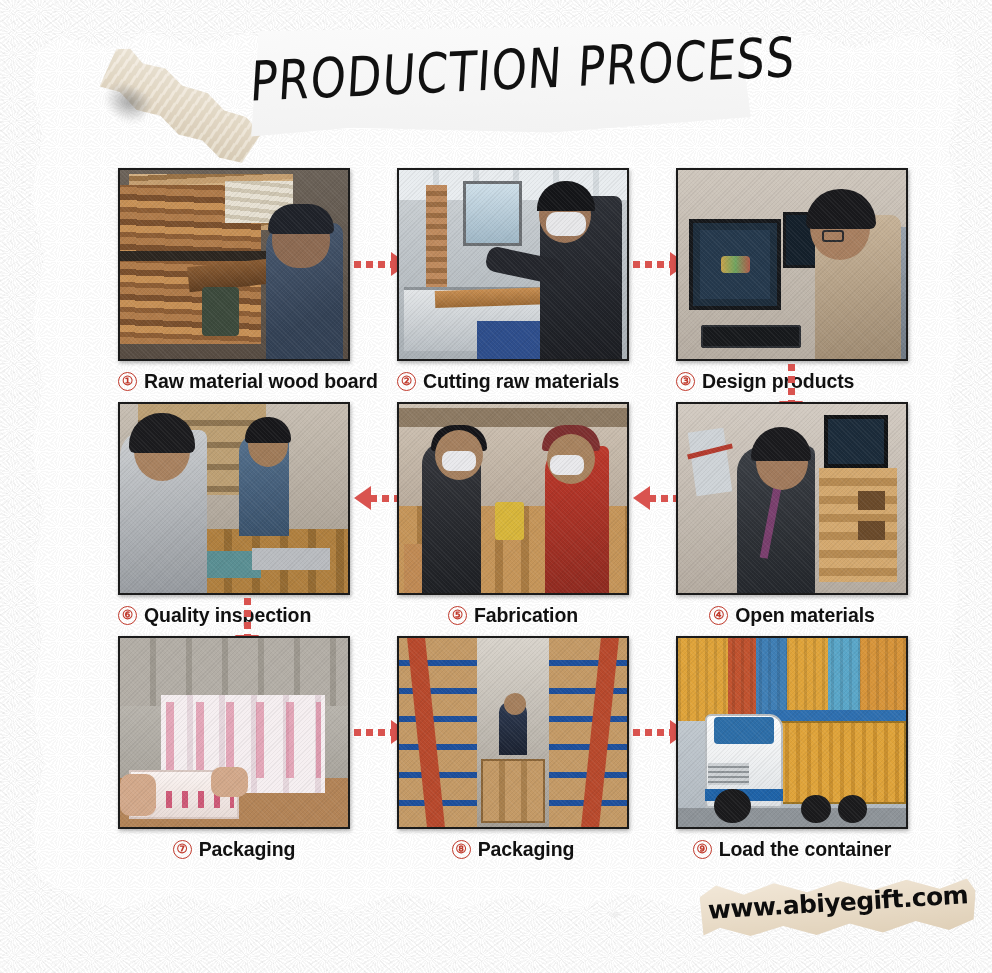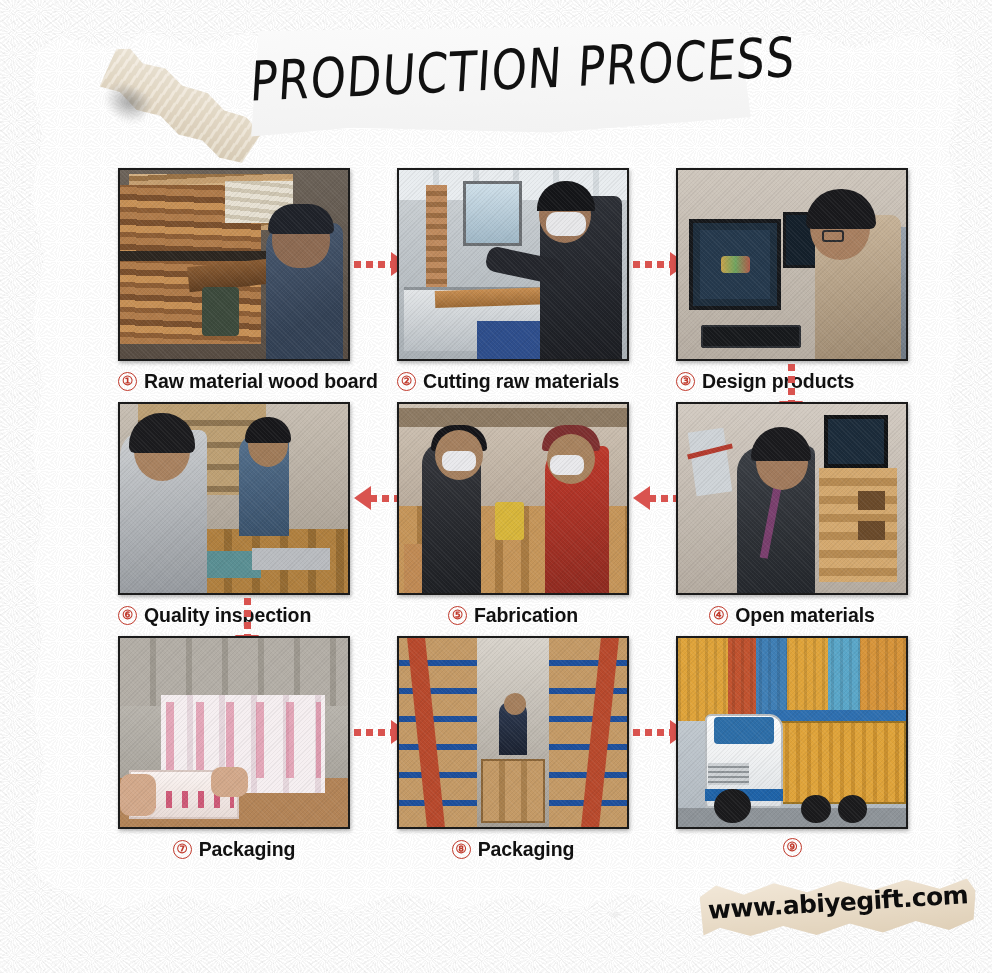--- a/index.html
+++ b/index.html
@@ -682,20 +682,21 @@
             <div class="grille"></div>
             <div class="stripe"></div>
           <div class="wheel1"></div>
             <div class="wheel2"></div>
             <div class="wheel3"></div>
         </div>
         <div class="photo-grain"></div>
       </div>
       <div class="caption center">
         <span class="step-num">⑨</span>
+        <span>Load the container</span>
       </div>
     </div>
   </div>
 
 </div>
 
 <div id="site-strip"></div>
 <div id="site-url">www.abiyegift.com</div>
 
 </body></html>

